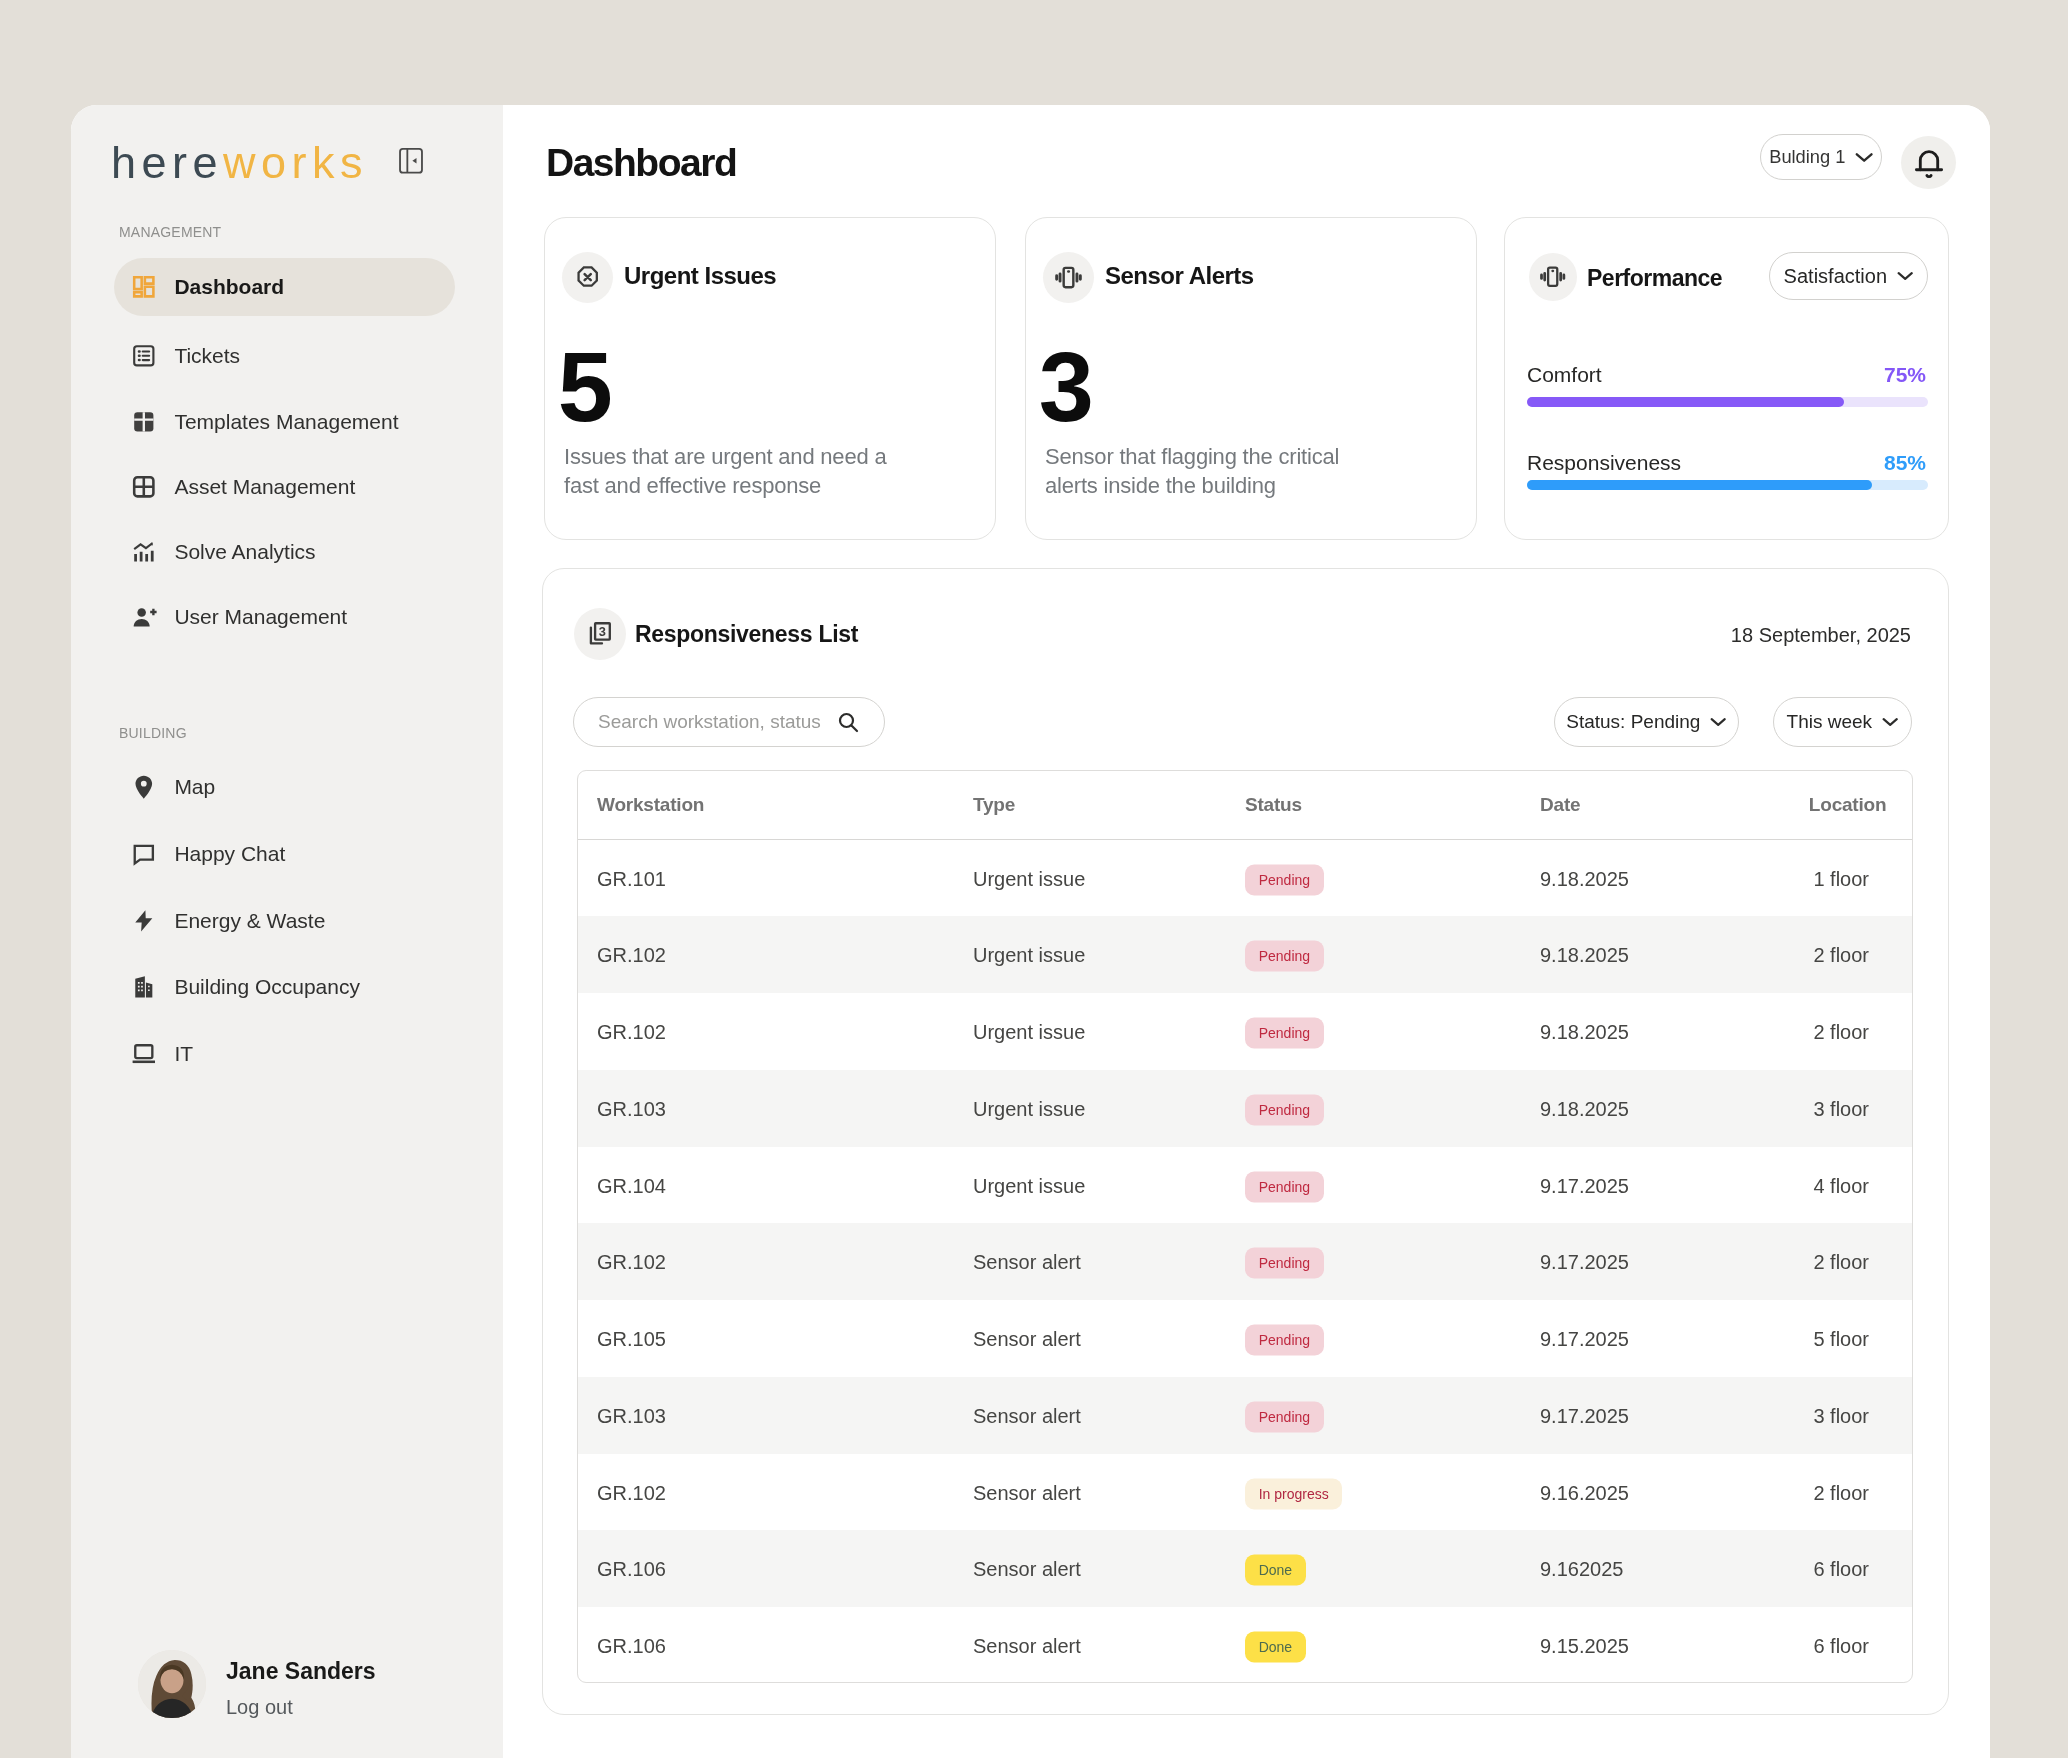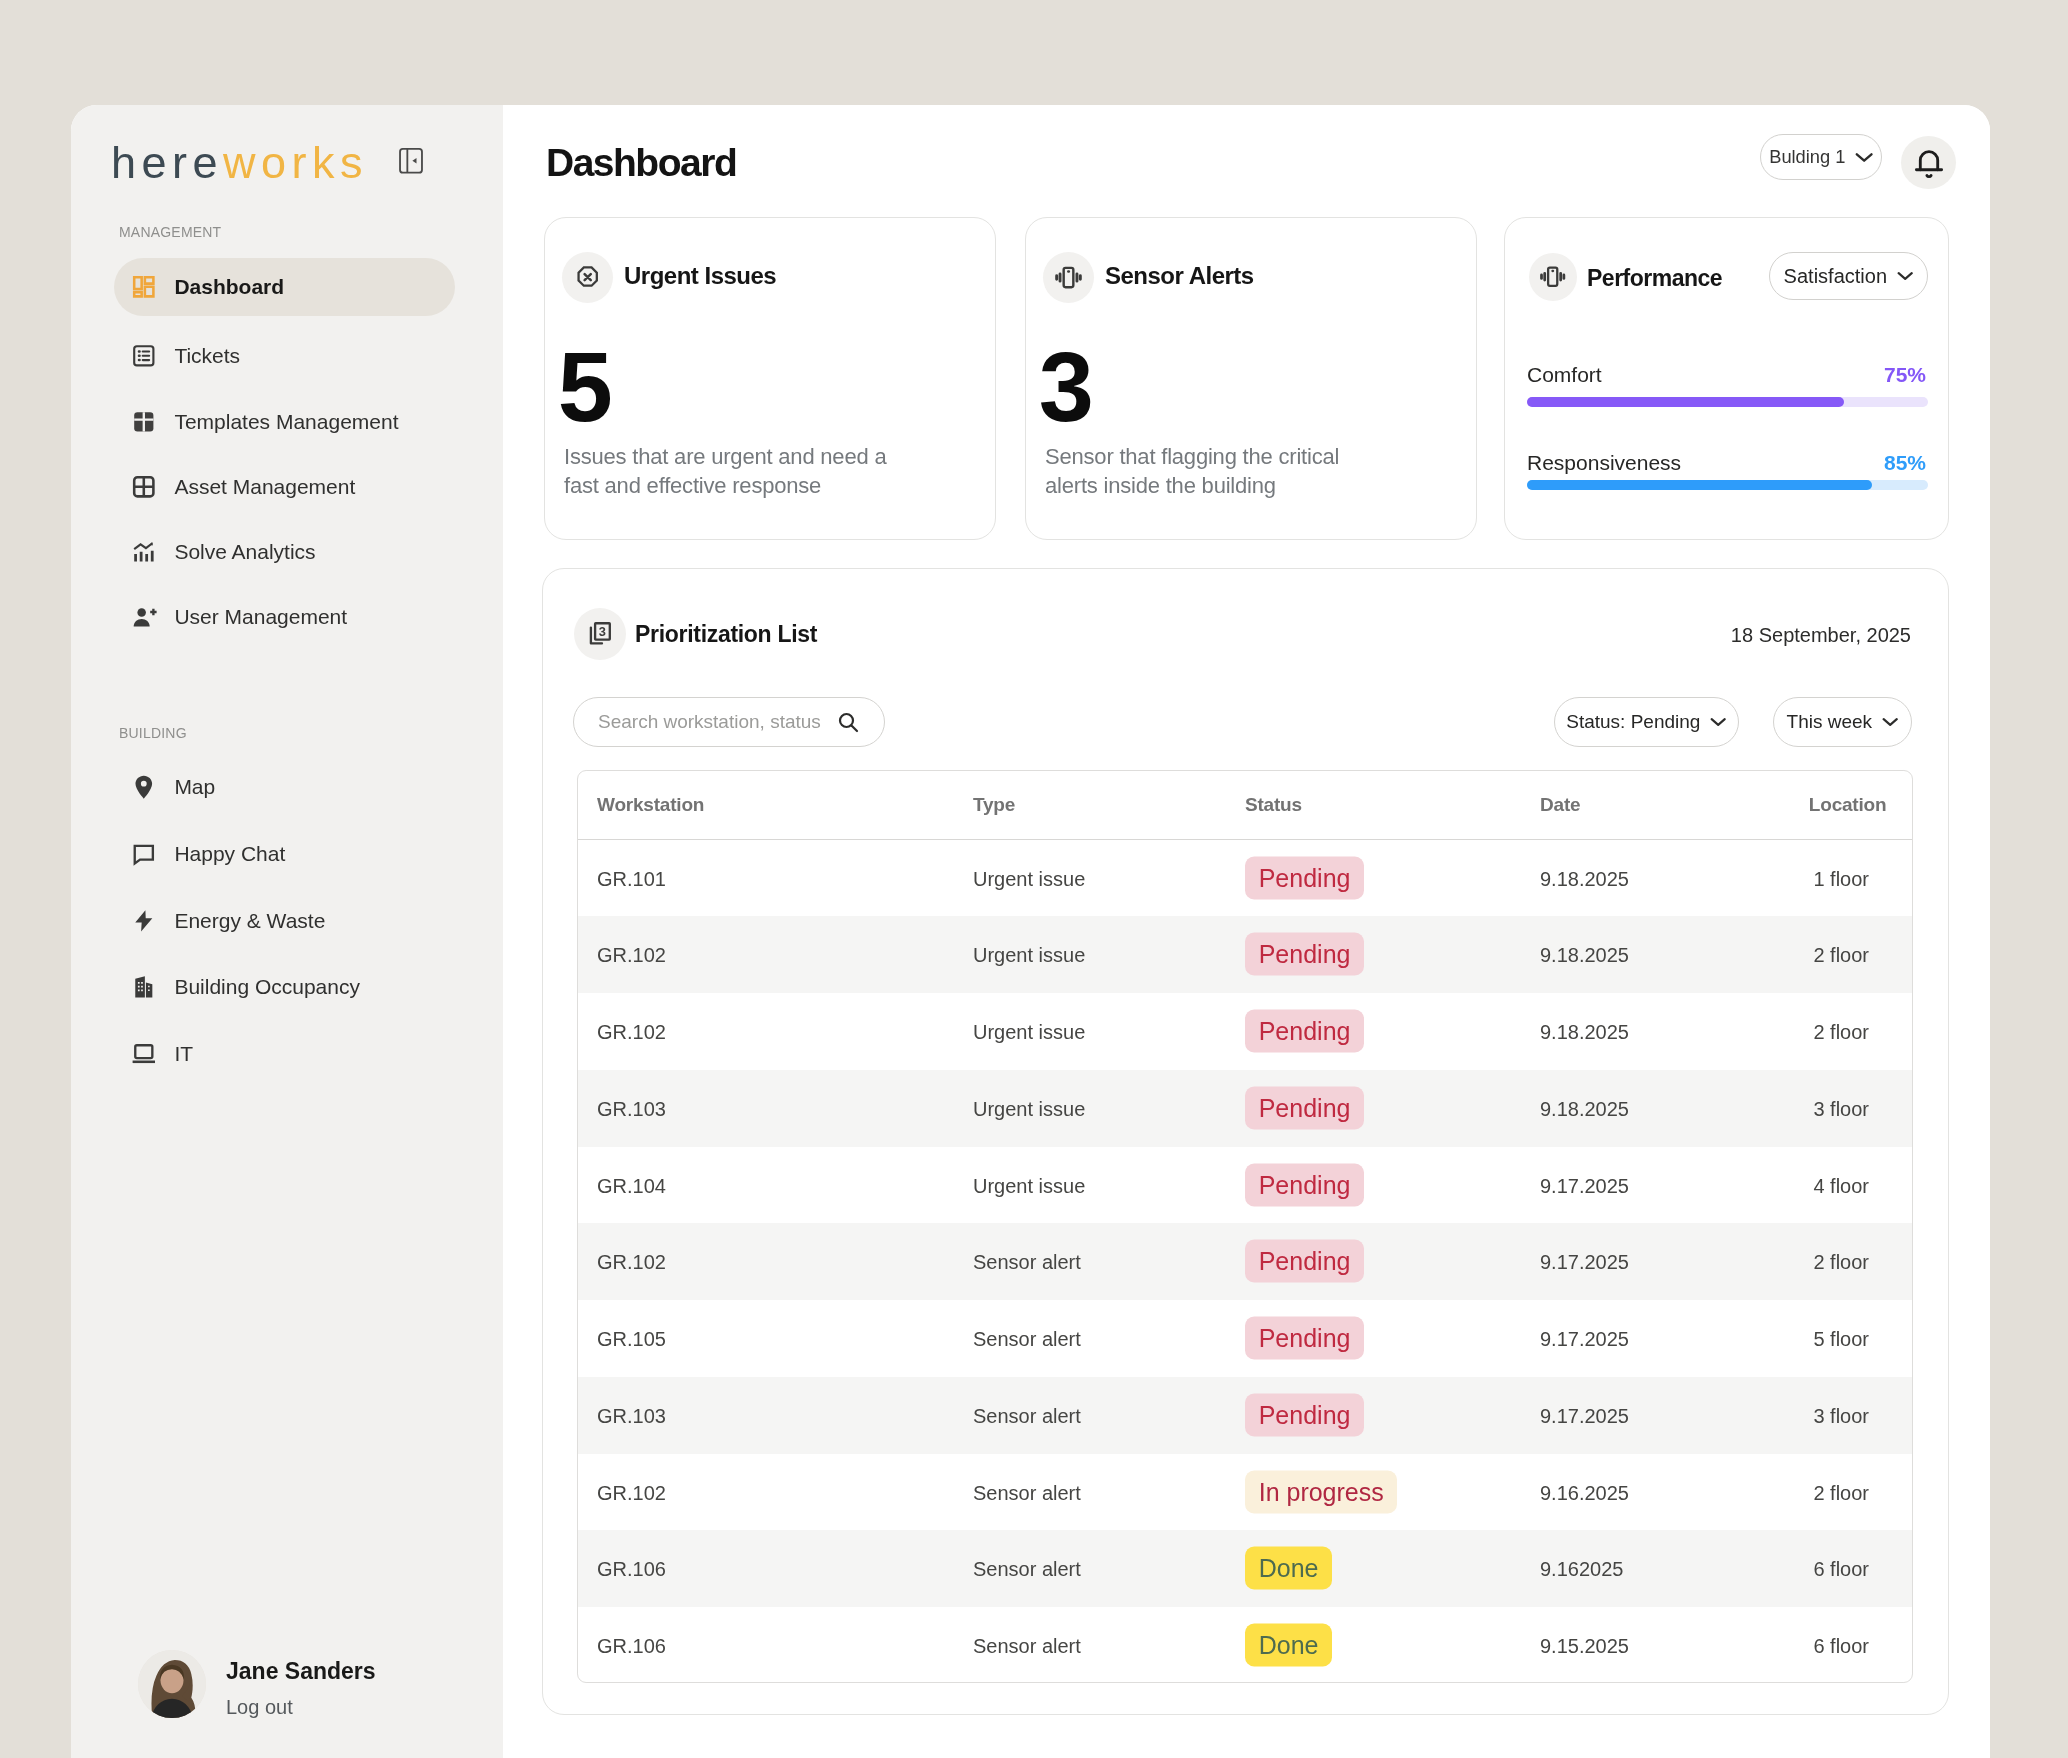--- a/index.html
+++ b/index.html
@@ -51,21 +51,21 @@
 
 .ptable { position:absolute; left:34px; top:201px; width:1336px; height:913px; border:0.9px solid #dedddb; border-radius:9.1px; }
 .thead { position:absolute; left:0; top:0; width:100%; height:69px; border-bottom:0.9px solid #d8d7d5; font-weight:700; font-size:19px; color:#737373; letter-spacing:-0.2px; }
 .trow { position:absolute; left:0; width:100%; height:77px; font-size:20px; color:#454543; }
 .trow.g { background:#f5f5f4; }
 .c1 { position:absolute; left:19px; top:50%; transform:translateY(-50%); }
 .c2 { position:absolute; left:395px; top:50%; transform:translateY(-50%); }
 .c3 { position:absolute; left:667px; top:50%; transform:translateY(-50%); }
 .c4 { position:absolute; left:962px; top:50%; transform:translateY(-50%); }
 .c5 { position:absolute; right:43px; top:50%; transform:translateY(-50%); }
-.badge { border-radius:9.1px; font-size:25px; padding:7.3px 13.7px; }
+.badge { border-radius:9.1px; font-size:14px; padding:7.3px 13.7px; }
 .b-pend { background:#f3d2d8; color:#bf2940; }
 .b-prog { background:#faf0db; color:#b02742; }
 .b-done { background:#fde047; color:#4e6b4f; }
 </style>
 </head>
 <body>
 <div class="app">
   <div class="sidebar">
     <div class="logo">here<span class="w">works</span></div>
     <div class="collapse">
@@ -236,21 +236,21 @@
     </div>
 
     <div class="bigcard">
       <div class="iconcircle" style="left:31px; top:39px; width:52px; height:52px;">
         <svg width="28" height="28" viewBox="0 0 24 24" fill="none" stroke="#3b3b3a" stroke-width="2">
             <path d="M4.2 6.5V20h9.5" stroke-linecap="round" stroke-linejoin="round"></path>
             <rect x="7.8" y="2.8" width="12.6" height="14" rx="0.5"></rect>
             <text x="14" y="13.6" font-size="11" font-weight="bold" font-family="Liberation Sans, sans-serif" fill="#3b3b3a" stroke="none" text-anchor="middle">3</text>
           </svg>
       </div>
-      <div class="plisttitle">Prioritization List</div>
+      <div class="plisttitle">Responsiveness List</div>
       <div class="pdate">18 September, 2025</div>
       <div class="searchpill">
           <span>Search workstation, status</span>
         <svg style="position:absolute; right:24px;" width="24" height="24" viewBox="0 0 24 24" fill="none" stroke="#2c2c2b" stroke-width="2.2">
             <circle cx="10.5" cy="10.5" r="6.5"></circle>
             <path d="M15.5 15.5 21 21" stroke-linecap="round"></path>
           </svg>
       </div>
       <div class="fpill" style="left:1011px; width:185px;">
           <span>Status: Pending</span>

